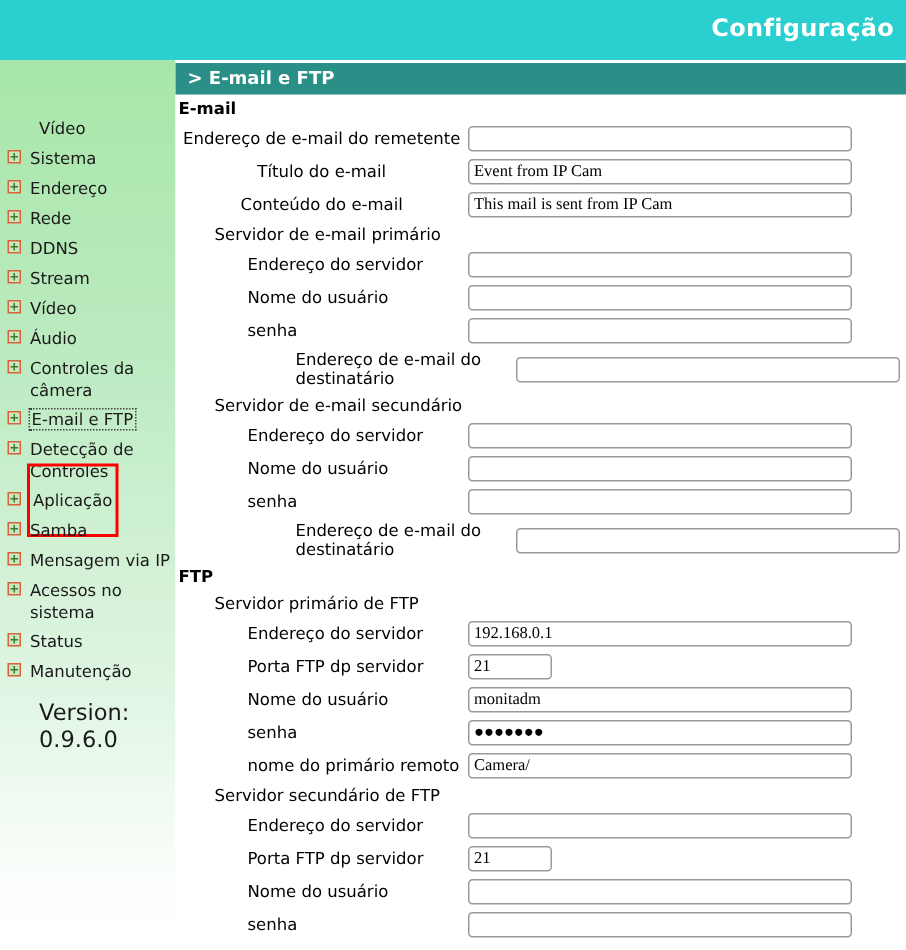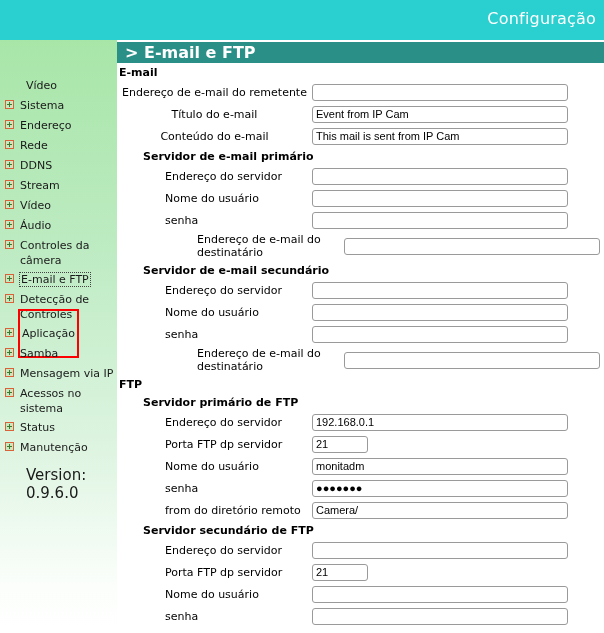--- a/index.html
+++ b/index.html
@@ -22,21 +22,21 @@
     position: absolute;
     left: 0; top: 0;
     width: 604px; height: 40px;
     background: #2ACFCF;
   }
   #app-title {
     position: absolute;
     right: 8px;
     top: 9px;
     font-size: 16px;
-    font-weight: normal;
+    font-weight: bold;
     color: #ffffff;
     letter-spacing: .2px;
     white-space: nowrap;
   }
 
   
   #sidebar {
     position: absolute;
     left: 0; top: 40px;
     width: 117px;
@@ -111,39 +111,39 @@
     background: #ffffff;
   }
   #breadcrumb-bar {
     position: absolute;
     left: 0; top: 2px;
     width: 487px;
     height: 21px;
     background: #2A8F86;
     color: #ffffff;
     font-weight: bold;
-    font-size: 16px;
+    font-size: 12px;
     line-height: 21px;
     padding-left: 8px;
     box-sizing: border-box;
     white-space: nowrap;
   }
   #form-area {
     position: absolute;
     left: 0; top: 23px;
     width: 487px;
   }
 
   .group-title {
     font-weight: bold;
     font-size: 11px;
     padding: 3px 0 2px 2px;
   }
   .sub-title {
-    font-weight: bold;
+    font-weight: normal;
     font-size: 11px;
     padding: 3px 0 2px 26px;
   }
 
   .row {
     display: flex;
     align-items: center;
     min-height: 20px;
     padding: 1px 0;
   }
@@ -160,21 +160,21 @@
   }
   
   .row.lvl2 .lbl {
     width: 195px;
     padding-left: 48px;
     text-align: left;
   }
   .row .fld { flex: 0 0 auto; }
 
   input.txt {
-    font-family: Liberation Sans, sans-serif;
+    font-family: Liberation Serif, serif;
     font-size: 11px;
     color: #000;
     height: 17px;
     line-height: 17px;
     padding: 0 3px;
     box-sizing: border-box;
     border: 1px solid #9A9A9A;
     border-radius: 3px;
     background: #ffffff;
     outline: none;
@@ -368,21 +368,21 @@
       <div class="lbl">Nome do usuário</div>
       <div class="fld"><input class="txt wide" type="text" value="monitadm" style=""></div>
     </div>
 
     <div class="row lvl2">
       <div class="lbl">senha</div>
       <div class="fld"><input class="txt wide" type="text" value="●●●●●●●" style=""></div>
     </div>
 
     <div class="row lvl2">
-      <div class="lbl">from do diretório remoto</div>
+      <div class="lbl">nome do primário remoto</div>
       <div class="fld"><input class="txt wide" type="text" value="Camera/" style=""></div>
     </div>
 
     <div class="sub-title">Servidor secundário de FTP</div>
 
     <div class="row lvl2">
       <div class="lbl">Endereço do servidor</div>
       <div class="fld"><input class="txt wide" type="text" value="" style=""></div>
     </div>
 

